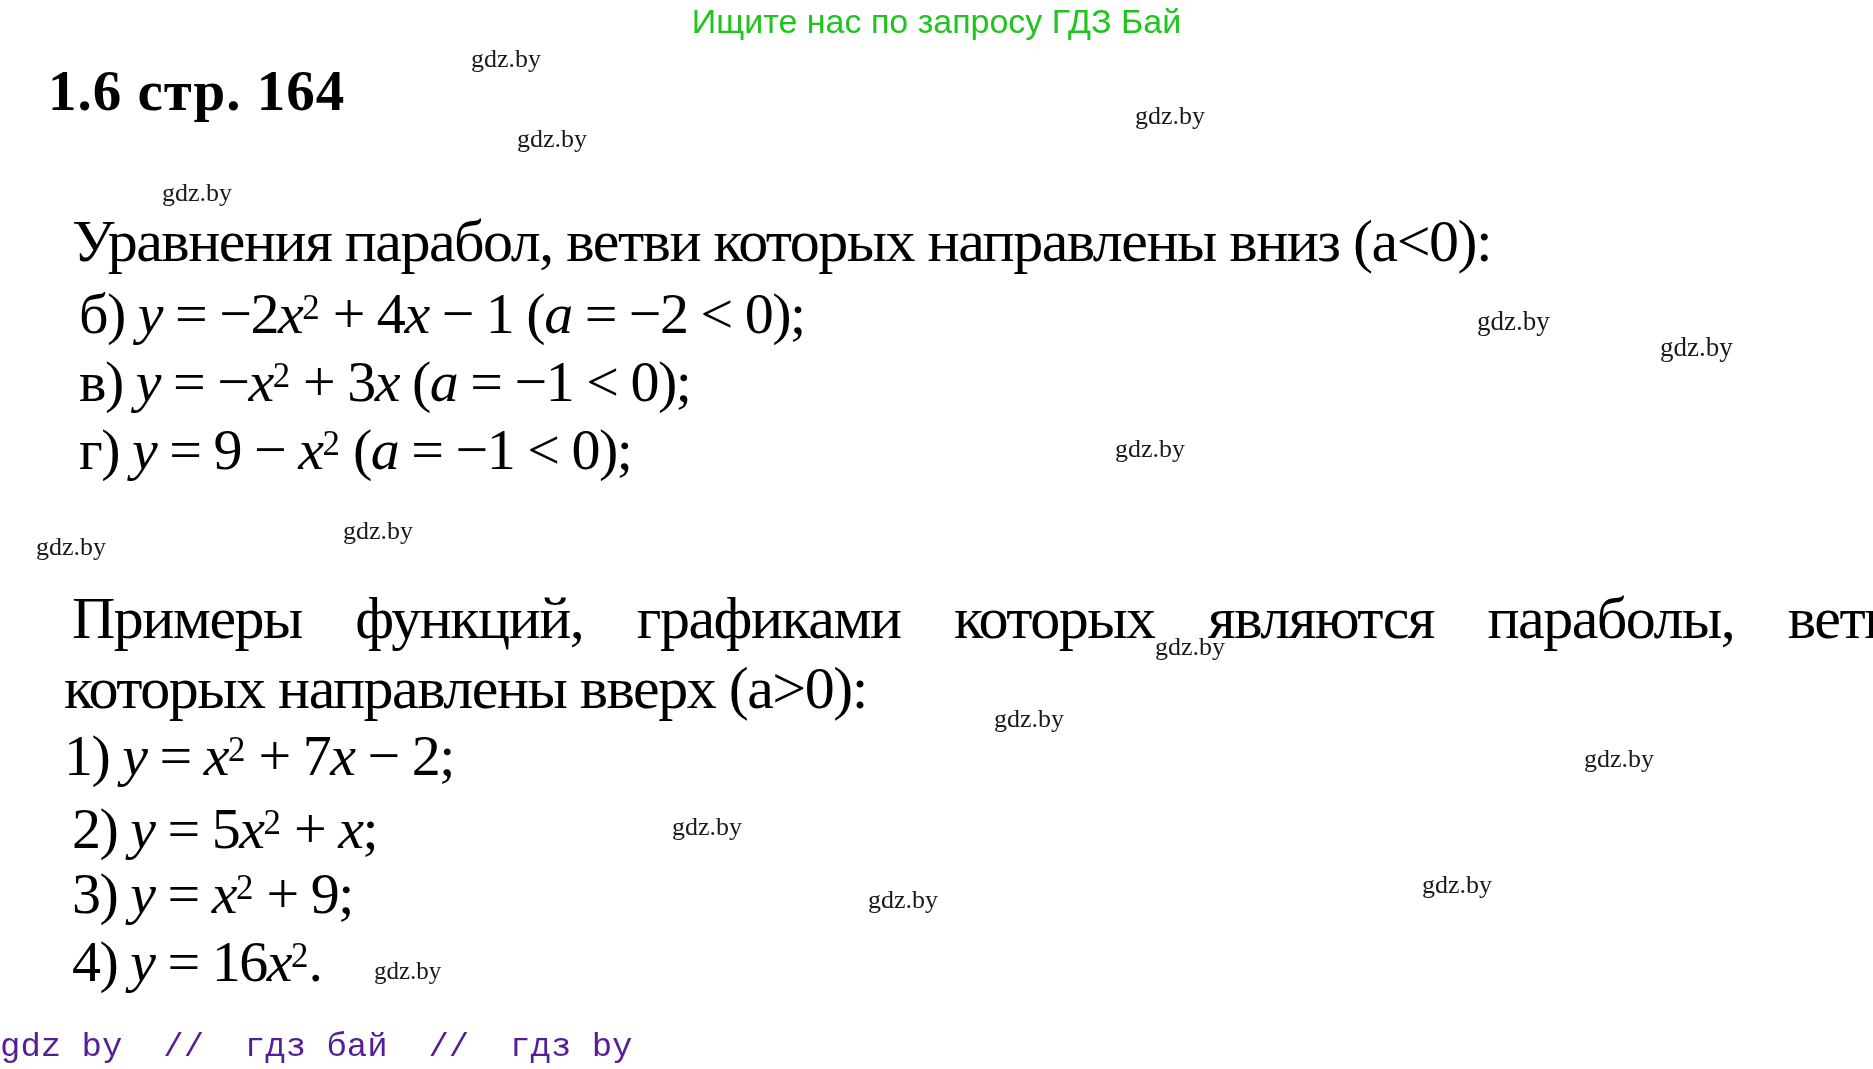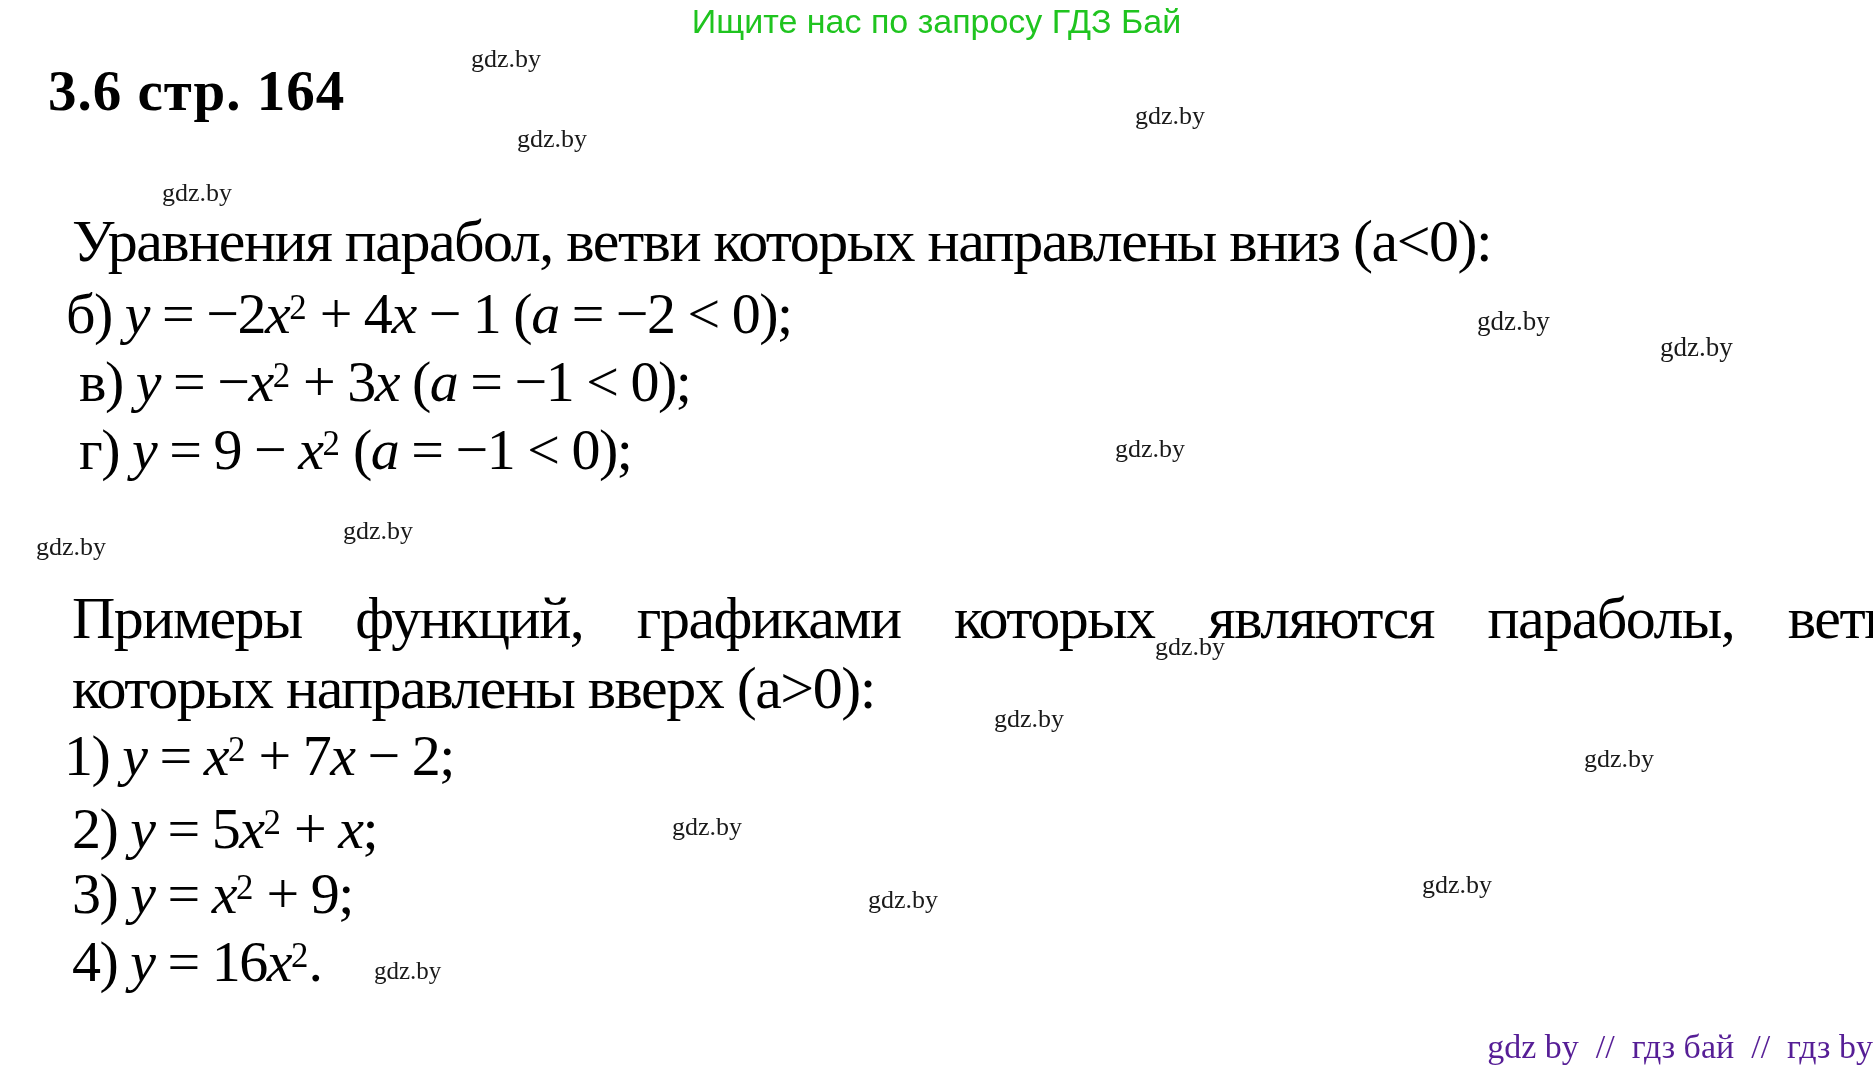--- a/index.html
+++ b/index.html
@@ -58,45 +58,45 @@
     font-family: Liberation Serif, serif;
     color: var(--watermark, #1a1a1a);
     white-space: nowrap;
     line-height: 1;
   }
   .footer {
     position: absolute;
     top: 1028px;
     left: 0;
     width: 100%;
-    text-align: right;
-    font-family: Liberation Serif, serif;
+    text-align: left;
+    font-family: Liberation Mono, monospace;
     font-size: 34px;
     color: var(--footer, #561e96);
     white-space: nowrap;
   }
 </style>
 </head>
 <body>
 
 <div class="promo">Ищите нас по запросу ГДЗ Бай</div>
 
-<div class="heading">3.6 стр. 164</div>
+<div class="heading">1.6 стр. 164</div>
 
 <div class="tline para" style="left:48px; top:208px;">Уравнения парабол, ветви которых направлены вниз (а&lt;0):</div>
 
-<div class="tline" style="left:42px; top:282px;"><span>б) </span><span class="it">y</span><span> = −2</span><span class="it">x</span><span class="sp">2</span><span> + 4</span><span class="it">x</span><span> − 1 (</span><span class="it">a</span><span> = −2 &lt; 0);</span></div>
+<div class="tline" style="left:55px; top:282px;"><span>б) </span><span class="it">y</span><span> = −2</span><span class="it">x</span><span class="sp">2</span><span> + 4</span><span class="it">x</span><span> − 1 (</span><span class="it">a</span><span> = −2 &lt; 0);</span></div>
 
 <div class="tline" style="left:55px; top:350px;"><span>в) </span><span class="it">y</span><span> = −</span><span class="it">x</span><span class="sp">2</span><span> + 3</span><span class="it">x</span><span> (</span><span class="it">a</span><span> = −1 &lt; 0);</span></div>
 
 <div class="tline" style="left:55px; top:418px;"><span>г) </span><span class="it">y</span><span> = 9 − </span><span class="it">x</span><span class="sp">2</span><span> (</span><span class="it">a</span><span> = −1 &lt; 0);</span></div>
 
 <div class="tline para justified" style="left:48px; top:585px;">Примеры функций, графиками которых являются параболы, ветви</div>
 
-<div class="tline para" style="left:48px; top:655px;">которых направлены вверх (а&gt;0):</div>
+<div class="tline para" style="left:40px; top:655px;">которых направлены вверх (а&gt;0):</div>
 
 <div class="tline" style="left:40px; top:724px;"><span>1) </span><span class="it">y</span><span> = </span><span class="it">x</span><span class="sp">2</span><span> + 7</span><span class="it">x</span><span> − 2;</span></div>
 
 <div class="tline" style="left:48px; top:797px;"><span>2) </span><span class="it">y</span><span> = 5</span><span class="it">x</span><span class="sp">2</span><span> + </span><span class="it">x</span><span>;</span></div>
 
 <div class="tline" style="left:48px; top:862px;text-align:right;"><span>3) </span><span class="it">y</span><span> = </span><span class="it">x</span><span class="sp">2</span><span> + 9;</span></div>
 
 <div class="tline" style="left:48px; top:930px;"><span>4) </span><span class="it">y</span><span> = 16</span><span class="it">x</span><span class="sp">2</span><span>.</span></div>
 
 <div>

